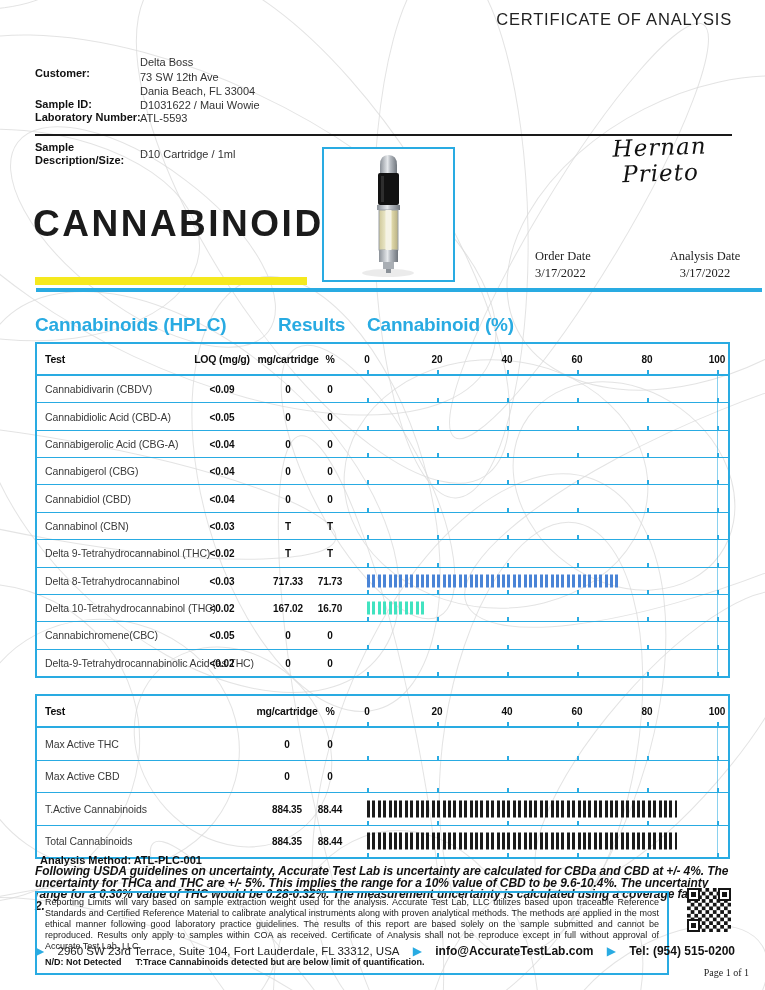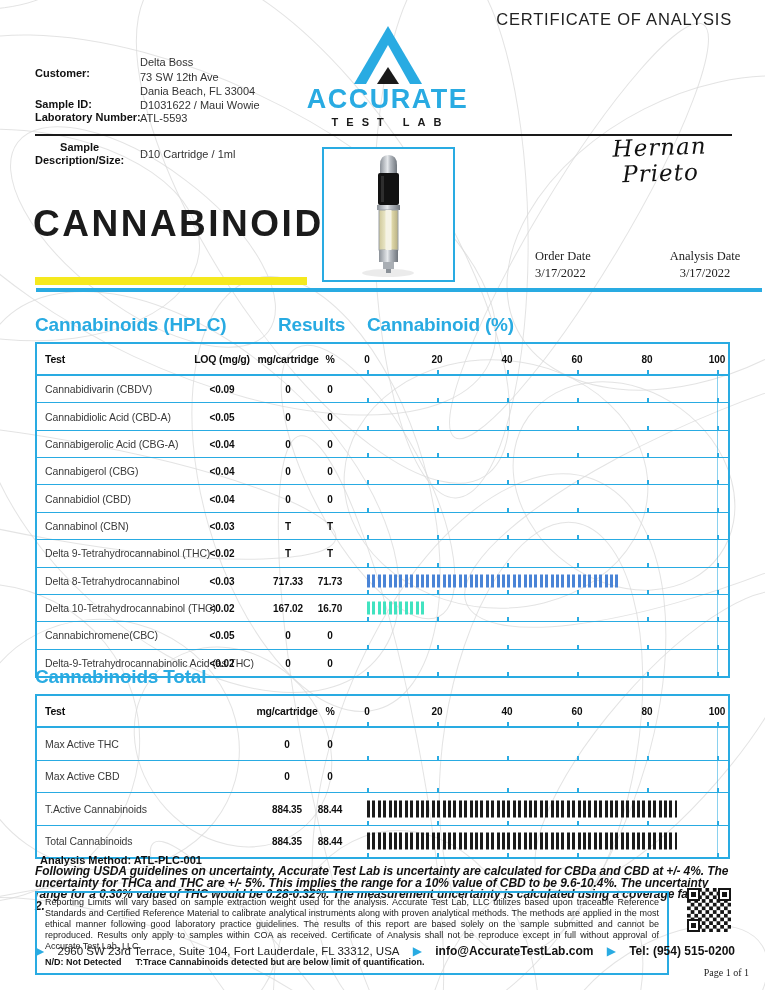--- a/index.html
+++ b/index.html
@@ -23,21 +23,21 @@
   .logo-tri{display:block;margin:0 auto;}
   .logo-brand{font-size:27px;font-weight:bold;color:#29abe2;letter-spacing:1.5px;line-height:26px;}
   .logo-sub{font-size:11px;font-weight:bold;color:#1a1a1a;letter-spacing:8px;margin-top:4px;margin-left:6px;}
 
   .serif{font-family:"Liberation Serif",serif;}
   .issue-block{position:absolute;left:575px;top:58px;width:160px;text-align:center;font-size:13px;line-height:17px;color:#222;}
   .tech-rows{position:absolute;right:33px;top:100px;font-size:11px;line-height:13.5px;color:#222;text-align:right;}
   .tech-rows .v{display:inline-block;width:24px;text-align:left;margin-left:6px;}
 
   .rule-black{position:absolute;left:35px;right:33px;top:134px;height:2px;background:#1a1a1a;}
-  .desc-labels{position:absolute;left:35px;top:141px;line-height:12.5px;text-align:center;}
+  .desc-labels{position:absolute;left:35px;top:141px;line-height:12.5px;}
   .desc-val{position:absolute;left:140px;top:148px;}
 
   .signature{position:absolute;left:580px;top:134px;width:160px;text-align:center;
              font-family:"DejaVu Serif",serif;font-style:italic;font-size:23px;color:#111;
              transform:rotate(-2deg);letter-spacing:1px;}
 
   .big-title{position:absolute;left:33px;top:204px;font-size:37px;font-weight:bold;
              letter-spacing:2.5px;line-height:39px;color:#1b1b1b;}
   .yellow-bar{position:absolute;left:35px;top:277px;width:272px;height:8px;background:#f5e91e;}
 
@@ -139,29 +139,20 @@
       <div>Dania Beach, FL 33004</div>
     </div>
 
     <div class="sid-labels lbl">
       <div>Sample ID:</div>
       <div>Laboratory Number:</div>
     </div>
     <div class="sid-val val">D1031622 / Maui Wowie</div>
     <div class="lab-val val">ATL-5593</div>
 
-    <div class="logo">
-      <svg class="logo-tri" width="72" height="60" viewBox="0 0 72 60">
-        <polygon points="36,0 70,58 2,58" fill="#29abe2"></polygon>
-        <polygon points="36,19 58,58 14,58" fill="#ffffff"></polygon>
-        <polygon points="36,41 47,58 25,58" fill="#1a1a1a"></polygon>
-      </svg>
-      <div class="logo-brand">ACCURATE</div>
-      <div class="logo-sub">TEST LAB</div>
-    </div>
 
 
 
     <div class="rule-black"></div>
 
     <div class="desc-labels lbl">
       <div>Sample</div>
       <div>Description/Size:</div>
     </div>
     <div class="desc-val val">D10 Cartridge / 1ml</div>
@@ -368,21 +359,20 @@
             <div class="tick" style="left: 330px;"></div>
             <div class="tick" style="left: 400px;"></div>
             <div class="tick" style="left: 470px;"></div>
             <div class="tick" style="left: 540px;"></div>
             <div class="tick" style="left: 610px;"></div>
             <div class="tick" style="left: 680px;"></div>
           </div>
         </div>
       </div>
 
-    <div class="sec-h h-total">Cannabinoids Total</div>
     <div class="tbl" id="table-total">
         <div class="thead">
           <div class="cell th-test" style="left: 8px;">Test</div>
           <div class="cell th-c" style="left: 205px; width: 90px;">mg/cartridge</div>
           <div class="cell th-c" style="left: 268px; width: 50px;">%</div>
           <div class="th-tick" style="left: 330px;">0</div>
           <div class="th-tick" style="left: 400px;">20</div>
           <div class="th-tick" style="left: 470px;">40</div>
           <div class="th-tick" style="left: 540px;">60</div>
           <div class="th-tick" style="left: 610px;">80</div>

